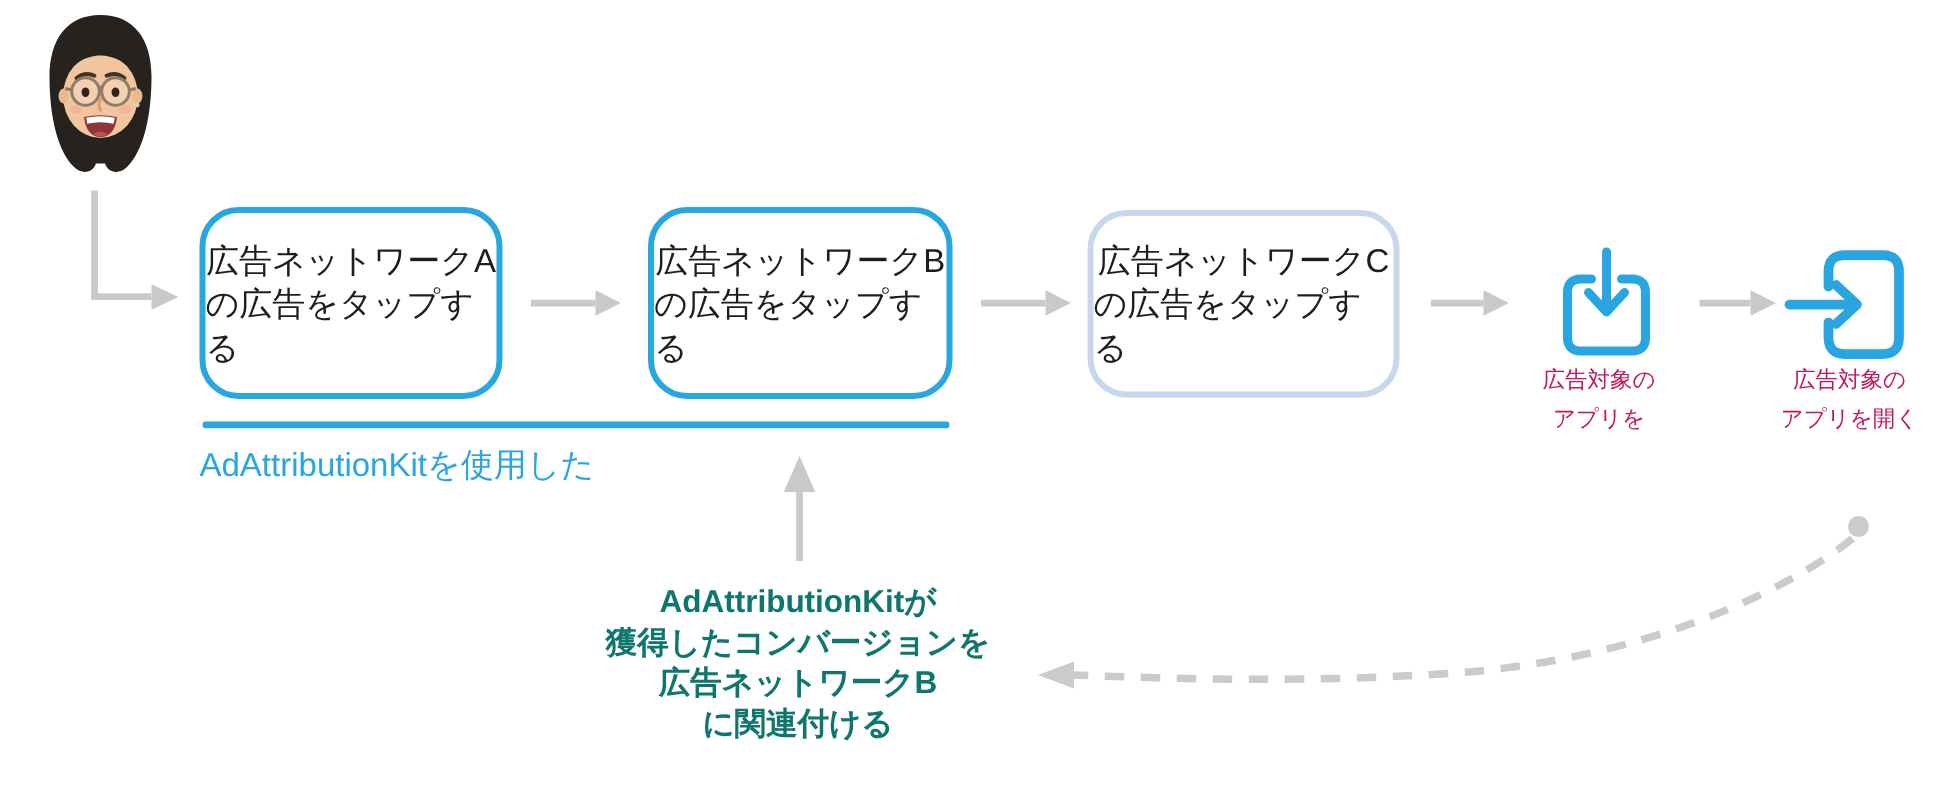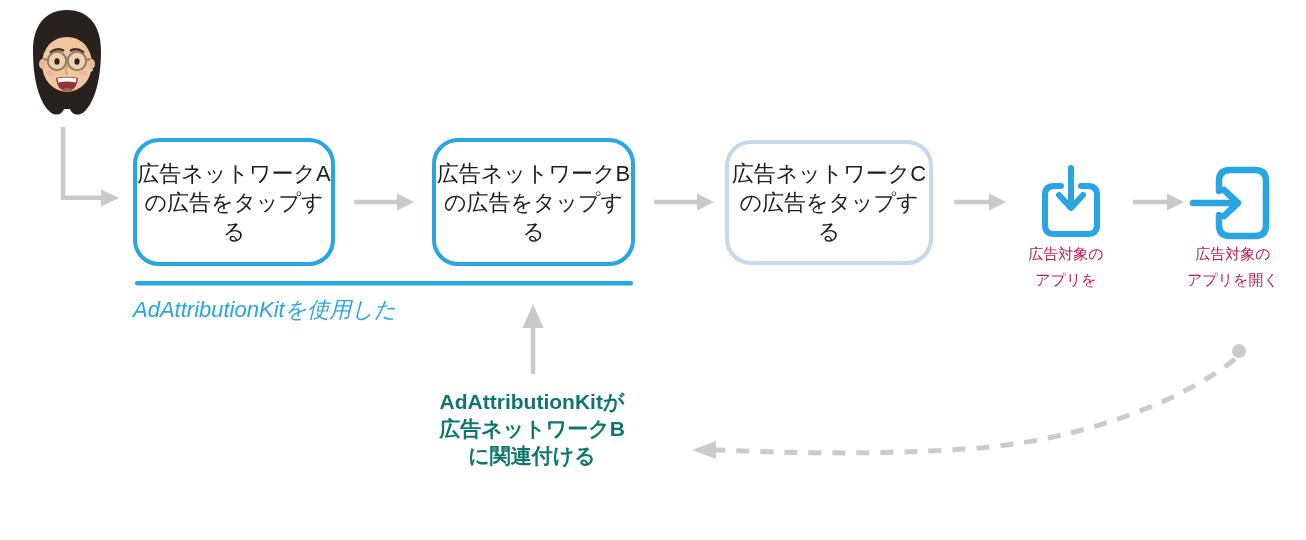--- a/index.html
+++ b/index.html
@@ -4,34 +4,34 @@
 <style>
   html,body{margin:0;padding:0;background:#ffffff;}
   .canvas{
     position:relative;width:1306px;height:540px;background:#ffffff;overflow:hidden;
     font-family:"Liberation Sans","DejaVu Sans",sans-serif;color:#1d1d1f;
   }
   .abs{position:absolute;}
   .step-box{
     position:absolute;display:flex;flex-direction:column;align-items:center;justify-content:center;
     border:4px solid #29a5e1;border-radius:26px;background:#ffffff;
-    font-size:22px;line-height:29px;font-weight:500;text-align:center;color:#1d1d1f;
+    font-size:22px;line-height:29px;font-weight:500;text-align:left;color:#1d1d1f;
   }
   .step-box.pale{border-color:#c7d7ec;}
   .box-a{left:133px;top:138px;width:194px;height:120px;}
   .box-b{left:432px;top:138px;width:195px;height:120px;}
   .box-c{left:725px;top:140px;width:200px;height:117px;}
   .caption{
     position:absolute;text-align:center;font-size:15px;line-height:26px;font-weight:500;color:#be185d;
   }
   .caption-download{left:975px;top:241px;width:182px;}
   .caption-open{left:1152px;top:241px;width:162px;}
   .note-blue{
     position:absolute;left:133px;top:296px;font-size:22px;line-height:27px;font-weight:500;
-    color:#29a5e1;text-align:right;white-space:nowrap;font-style:italic;
+    color:#29a5e1;text-align:right;white-space:nowrap;
   }
   .note-green{
     position:absolute;left:382px;top:388px;width:300px;font-size:21px;line-height:27px;
     font-weight:700;color:#0f766e;text-align:center;
   }
   svg{display:block;}
   .connector-layer{position:absolute;left:0;top:0;pointer-events:none;}
 </style>
 </head>
 <body>
@@ -141,17 +141,18 @@
     <div>広告対象の</div>
     <div>アプリを開く</div>
   </div>
 
   <div class="note-blue">
     <div>AdAttributionKitを使用した</div>
   </div>
 
   <div class="note-green">
     <div>AdAttributionKitが</div>
+    <div>獲得したコンバージョンを</div>
     <div>広告ネットワークB</div>
     <div>に関連付ける</div>
   </div>
 
 </div>
 
 </body></html>

